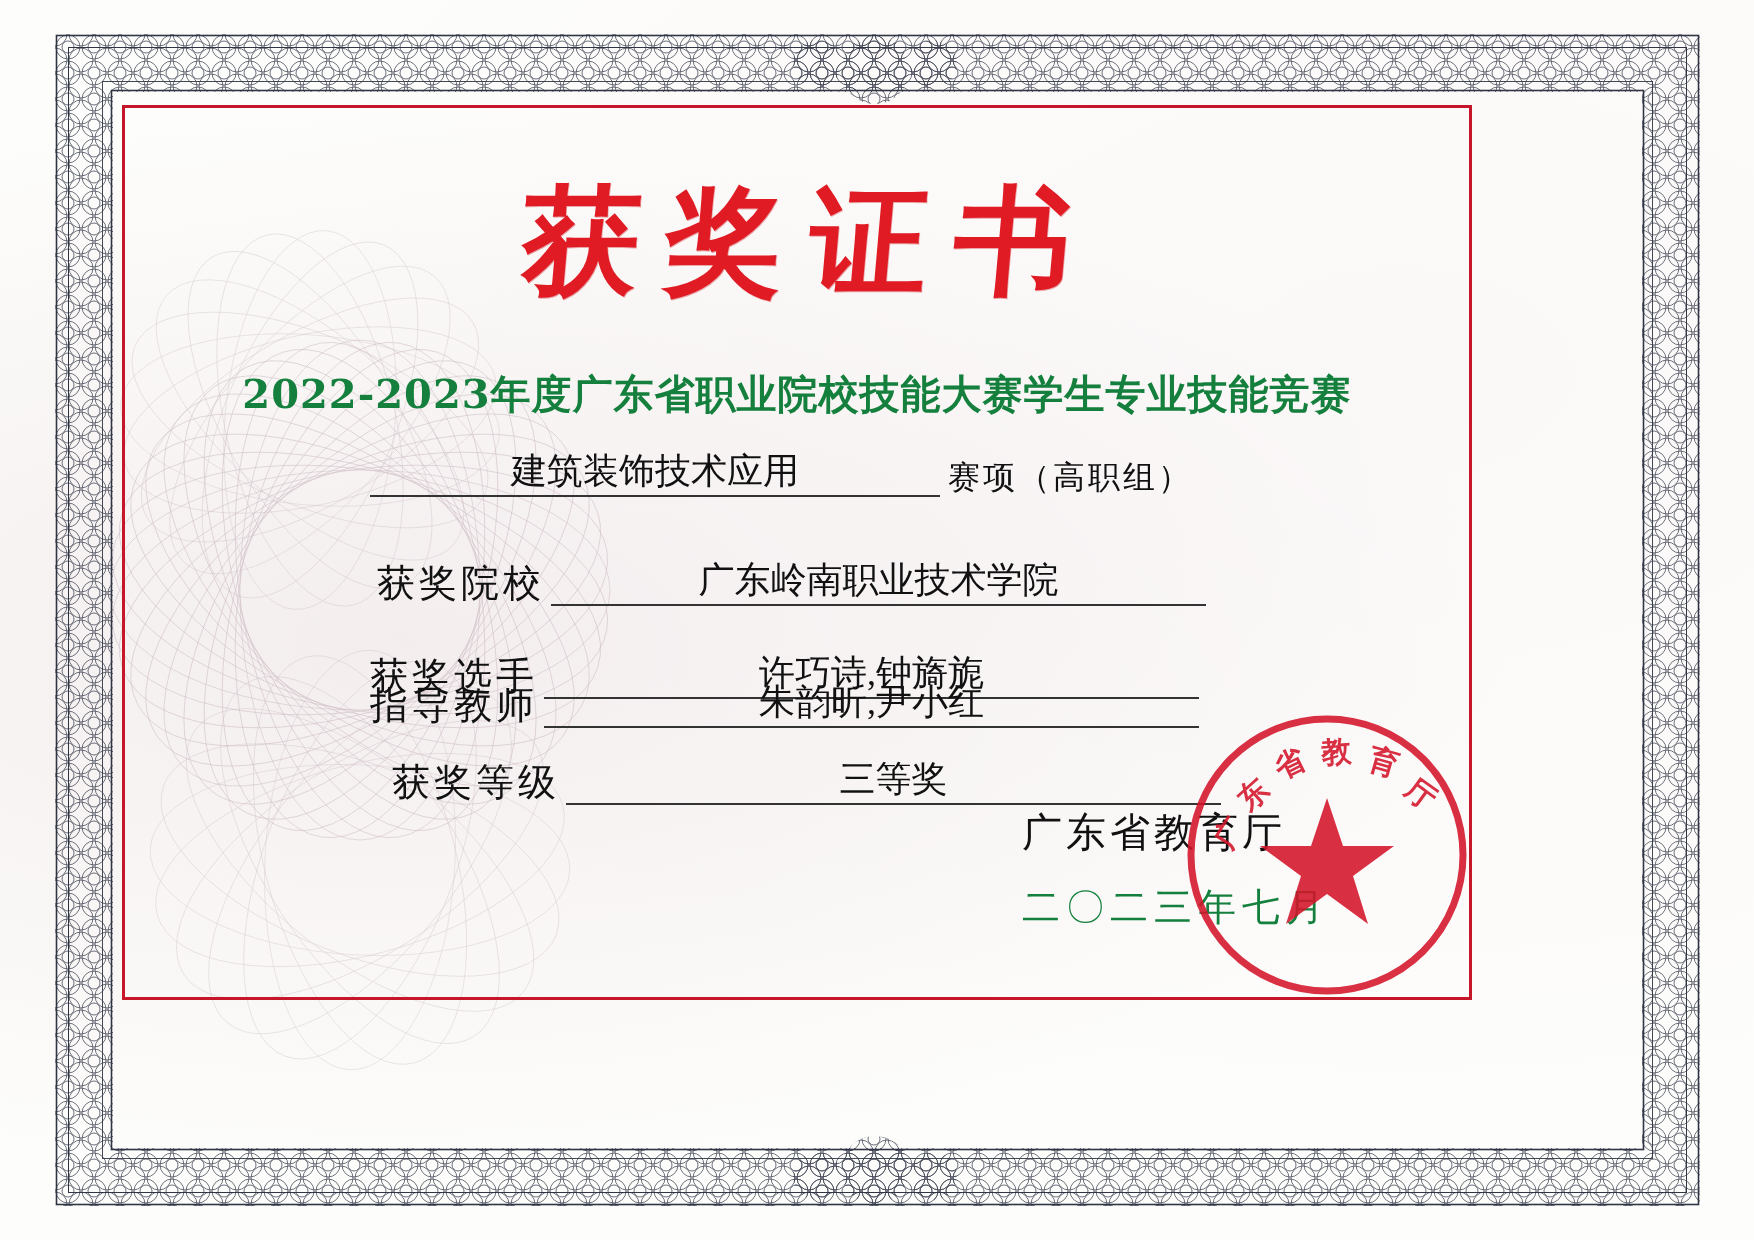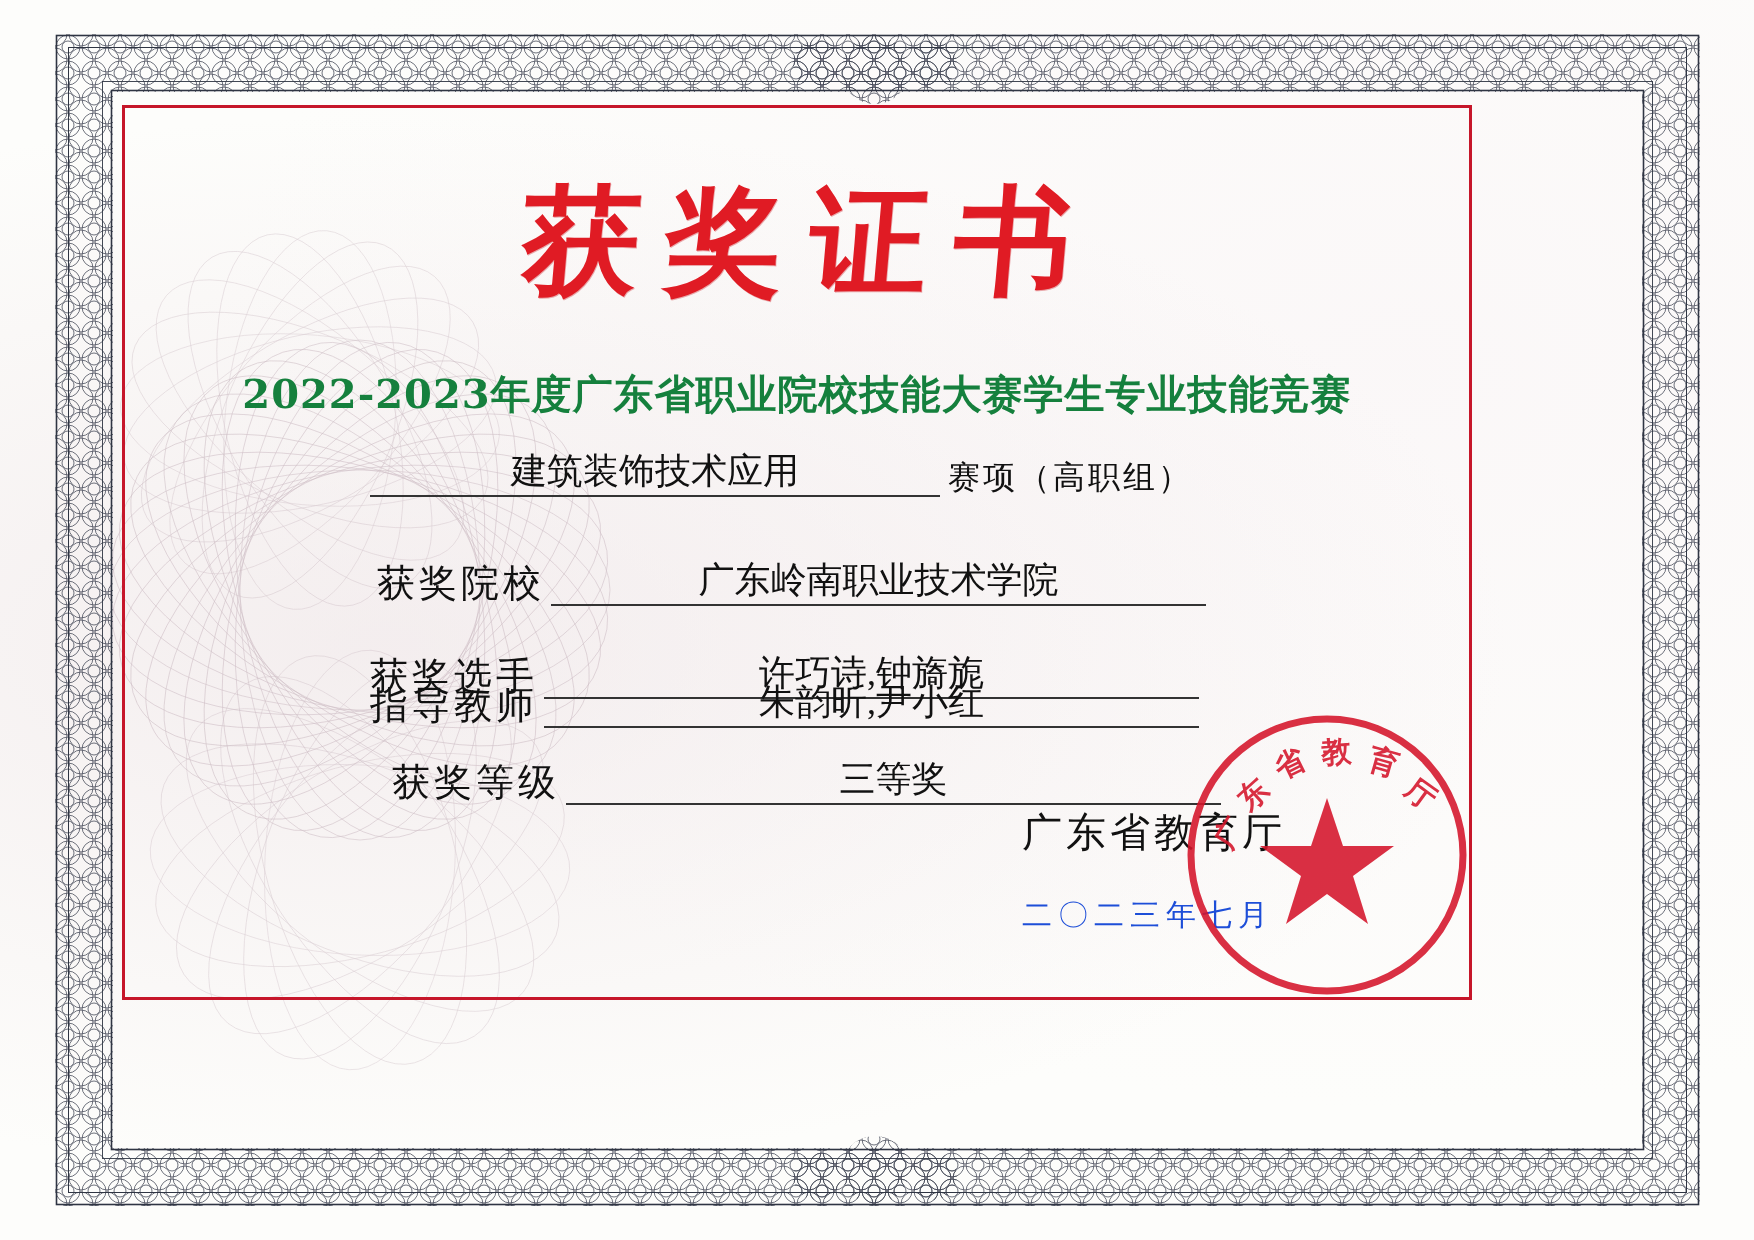--- a/index.html
+++ b/index.html
@@ -165,24 +165,24 @@
     top: 700px;
     width: 380px;
   }
   #issuer-name {
     font-size: 40px;
     letter-spacing: 4px;
     color: #111;
     white-space: nowrap;
   }
   #issue-date {
-    margin-top: 35px;
-    font-size: 30px;
+    margin-top: 22px;
+    font-size: 38px;
     letter-spacing: 6px;
-    color: #1d4ed8;
+    color: #15803d;
     white-space: nowrap;
   }
 
   
   #official-seal {
     position: absolute;
     left: 1060px;
     top: 605px;
     width: 290px;
     height: 290px;

